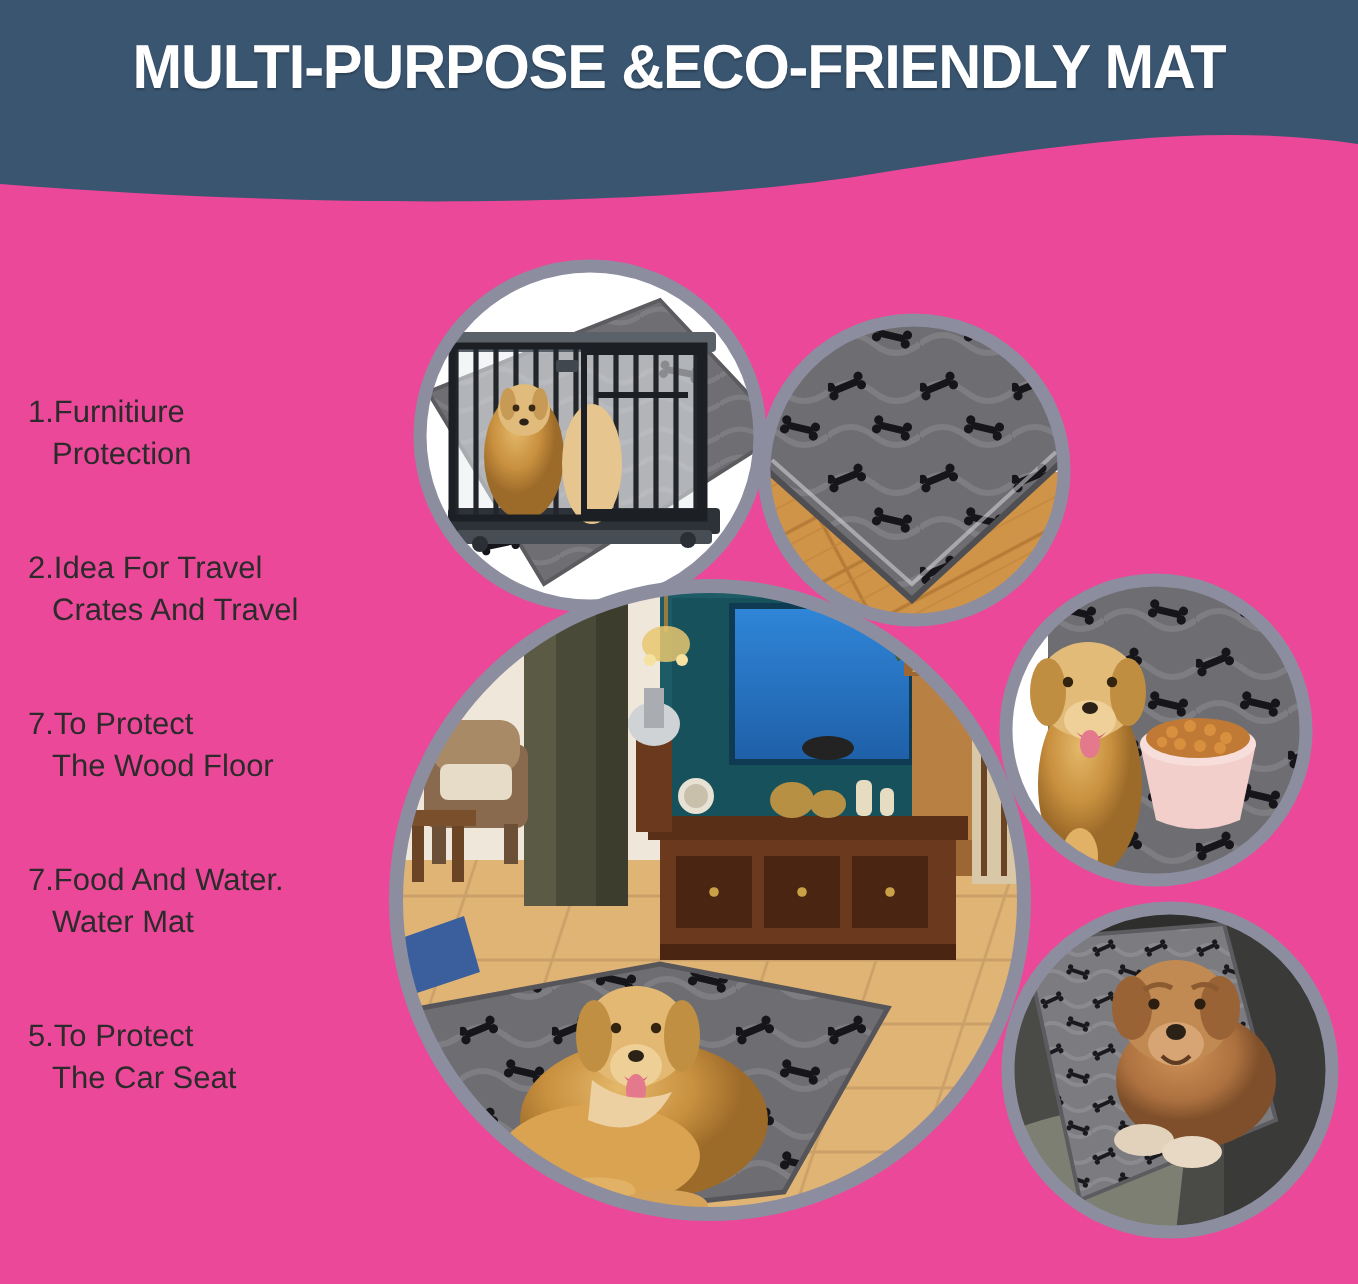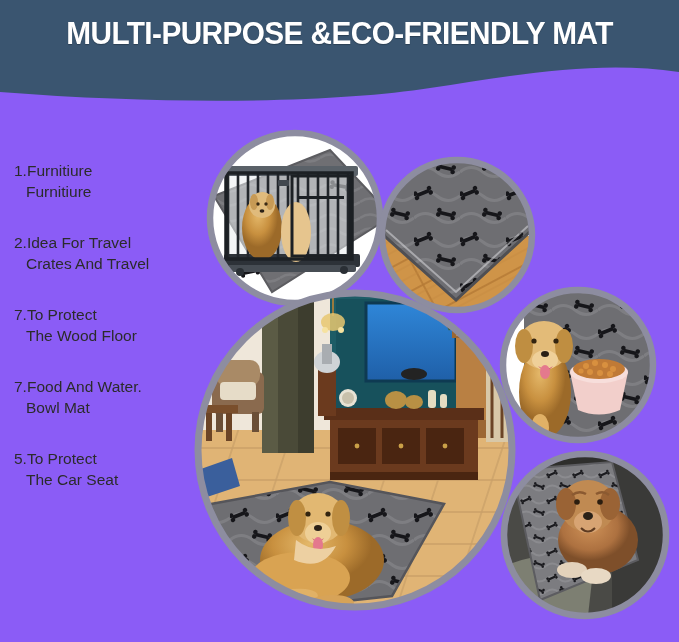--- a/index.html
+++ b/index.html
@@ -2,41 +2,41 @@
 <html><head>
 <meta charset="utf-8">
 <style>
   * { box-sizing: border-box; margin: 0; padding: 0; }
   html, body {
     width: 679px; height: 642px;
     background: #ffffff;
     font-family: "Liberation Sans", sans-serif;
     overflow: hidden;
   }
-  #page { position: relative; width: 679px; height: 642px; background: #8b5cf6; }
+  #page { position: relative; width: 679px; height: 642px; background: #ec4899; }
 
   
   .banner { position: absolute; left: 0; top: 0; width: 679px; height: 110px; }
   .banner svg { display: block; }
   .banner-title {
     position: absolute; left: 0; top: 16px; width: 679px;
     text-align: center;
     color: #ffffff;
     font-family: "Liberation Sans", sans-serif;
     font-weight: bold;
     font-size: 31px;
     letter-spacing: -0.6px;
     transform: scaleX(0.96);
     white-space: nowrap;
     text-shadow: 0 1px 1px rgba(0,0,0,0.25);
   }
 
   
   .feature-list { position: absolute; left: 14px; top: 160px; width: 185px; }
-  .feature-item { margin-bottom: 30px; }
+  .feature-item { margin-bottom: 30px; margin-top: 36px; }
   .feature-line {
     color: #2b2b2b;
     font-family: "Liberation Sans", sans-serif;
     font-size: 15.5px;
     line-height: 21px;
     white-space: nowrap;
   }
   .feature-line.indent { padding-left: 12px; }
 
   
@@ -53,33 +53,33 @@
       <path d="M0,0 H679 V72
                C600,60 520,74 430,88
                C340,102 180,106 0,92 Z" fill="#3a5570"></path>
     </svg>
     <div class="banner-title">MULTI-PURPOSE &amp;ECO-FRIENDLY MAT</div>
   </div>
 
   <div class="feature-list">
     <div class="feature-item">
       <div class="feature-line">1.Furnitiure</div>
-      <div class="feature-line indent">Furnitiure</div>
+      <div class="feature-line indent">Protection</div>
     </div>
     <div class="feature-item">
       <div class="feature-line">2.Idea For Travel</div>
       <div class="feature-line indent">Crates And Travel</div>
     </div>
     <div class="feature-item">
       <div class="feature-line">7.To Protect</div>
       <div class="feature-line indent">The Wood Floor</div>
     </div>
     <div class="feature-item">
       <div class="feature-line">7.Food And Water.</div>
-      <div class="feature-line indent">Bowl Mat</div>
+      <div class="feature-line indent">Water Mat</div>
     </div>
     <div class="feature-item">
       <div class="feature-line">5.To Protect</div>
       <div class="feature-line indent">The Car Seat</div>
     </div>
   </div>
 
   <div class="bubbles">
     <svg width="679" height="642" viewBox="0 0 679 642">
       <defs>

